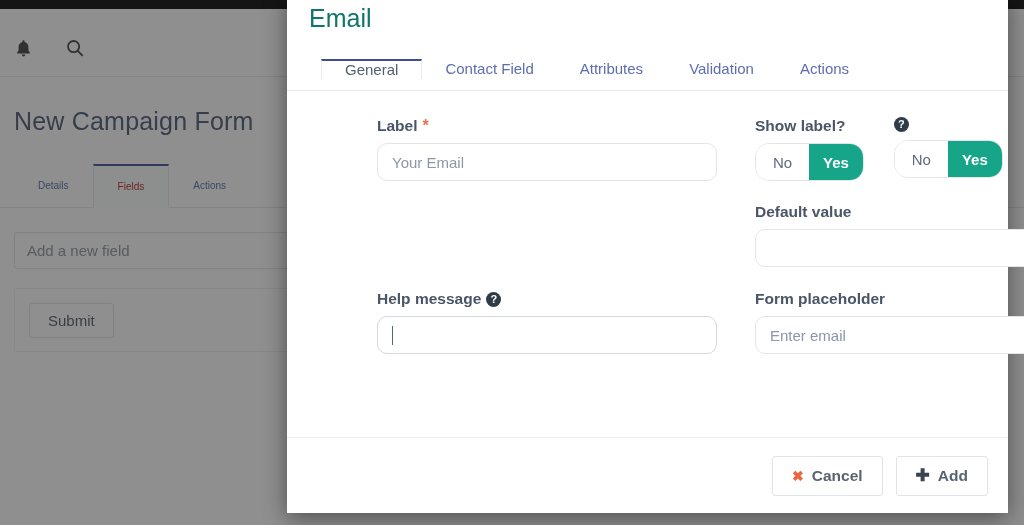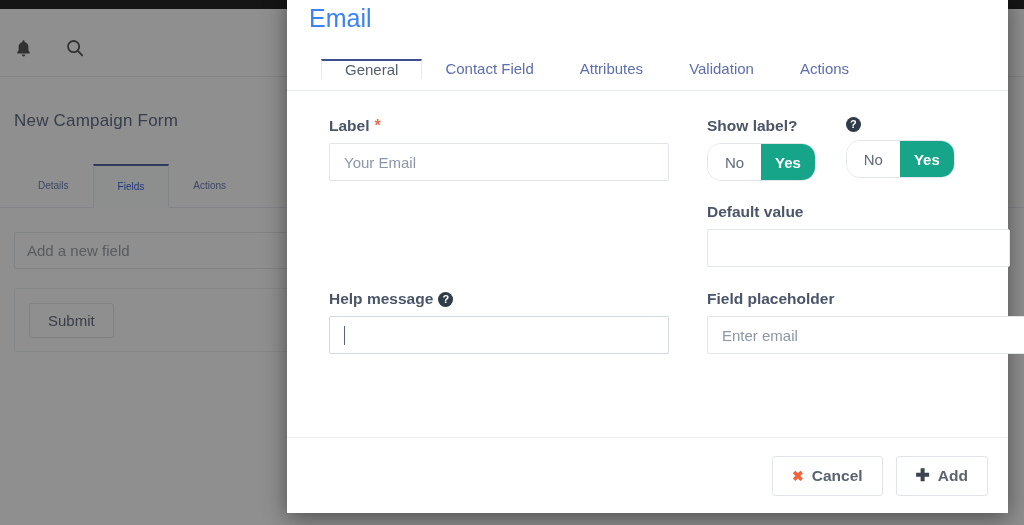--- a/index.html
+++ b/index.html
@@ -34,41 +34,41 @@
     display: flex; align-items: center; justify-content: center;
     color: #3b3b3b;
   }
   .page-title-row {
     position: absolute; left: 0; top: 78px; width: 1024px; height: 86px;
     background: #ffffff;
     display: flex; align-items: center;
   }
   .page-title {
     margin-left: 14px;
-    font-size: 17px;
+    font-size: 25px;
     color: #455571;
     font-weight: 400;
     letter-spacing: .2px;
     white-space: nowrap;
   }
   .app-tabs {
     position: absolute; left: 0; top: 164px; width: 1024px; height: 44px;
     border-bottom: 1px solid #e6e9ee;
     display: flex; align-items: stretch;
     padding-left: 14px;
   }
   .app-tab {
     padding: 0 24px;
     display: flex; align-items: center;
     font-size: 10px;
     color: #5566a5;
     white-space: nowrap;
   }
   .app-tab.active {
-    color: #1d4ed8;
+    color: #b91c1c;
     background: #fbfcfd;
     border: 1px solid #e6e9ee;
     border-bottom-color: #fbfcfd;
     border-top: 2px solid #3d4f8f;
     margin-bottom: -1px;
   }
   .field-add-box {
     position: absolute; left: 14px; top: 232px;
     width: 430px; height: 37px;
     border: 1px solid #dfe3e8; border-radius: 3px;
@@ -106,21 +106,21 @@
     box-shadow: 0 5px 22px rgba(0,0,0,0.45);
     display: flex; flex-direction: column;
   }
   .modal-header {
     padding: 10px 22px 0 22px;
     height: 52px;
     flex: 0 0 auto;
   }
   .modal-title {
     font-size: 25px;
-    color: #3b82f6;
+    color: #0f766e;
     font-weight: 400;
   }
   .modal-tabs {
     flex: 0 0 auto;
     height: 45px;
     display: flex; align-items: center;
     padding-left: 34px;
     border-bottom: 1px solid #e6e9ee;
     background: #ffffff;
   }
@@ -138,20 +138,21 @@
     border-left: 1px solid #e6e9ee;
     border-right: 1px solid #e6e9ee;
     border-top: 2px solid #3d4f8f;
     margin-bottom: -1px;
     padding-bottom: 1px;
   }
   .modal-body {
     flex: 1 1 auto;
     position: relative;
     padding: 26px 36px 0 42px;
+    margin-left: 48px;
   }
   .grid {
     display: grid;
     grid-template-columns: 340px 1fr;
     column-gap: 38px;
   }
   .fld-label {
     font-size: 15.5px;
     color: #4a5568;
     font-weight: bold;
@@ -161,21 +162,21 @@
   .req { color: #ef6c4d; font-size: 16px; font-weight: bold; }
   .qmark {
     display: inline-flex; align-items: center; justify-content: center;
     width: 15px; height: 15px; border-radius: 50%;
     background: #2f3b47; color: #ffffff;
     font-size: 11px; font-weight: bold;
     line-height: 1;
   }
   .txt-input {
     width: 100%; height: 38px;
-    border: 1px solid #e2e6ea; border-radius: 2px;
+    border: 1px solid #e2e6ea; border-radius: 10px;
     background: #ffffff;
     padding: 0 14px;
     font-size: 15px; color: #8b97a8;
     font-family: "Liberation Sans", sans-serif;
     display: flex; align-items: center;
   }
   .txt-input.has-value { color: #8b97a8; }
   .txt-input.focused {
     border-color: #d3d9e0;
   }
@@ -341,21 +342,21 @@
             <span class="qmark">?</span>
           </div>
           <div class="txt-input focused">
             <span class="caret"></span>
               <span></span>
           </div>
         </div>
 
         <div>
           <div class="fld-label">
-            <span>Field placeholder</span>
+            <span>Form placeholder</span>
           </div>
           <div class="txt-input" style="width:360px;">
             <span>Enter email</span>
           </div>
         </div>
 
       </div>
 
     </div>
 

